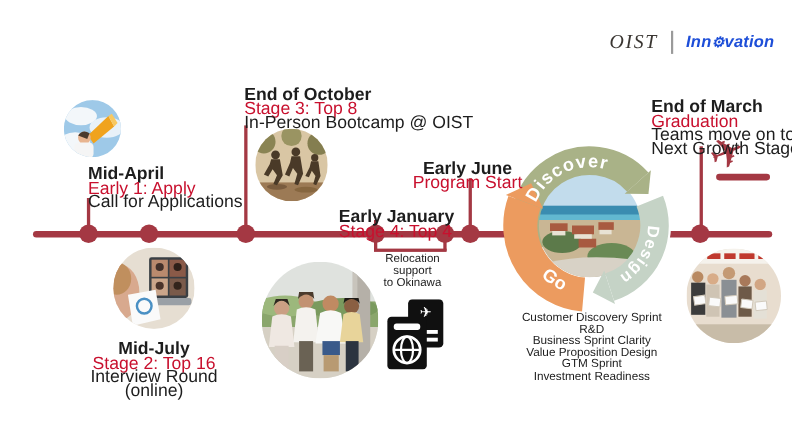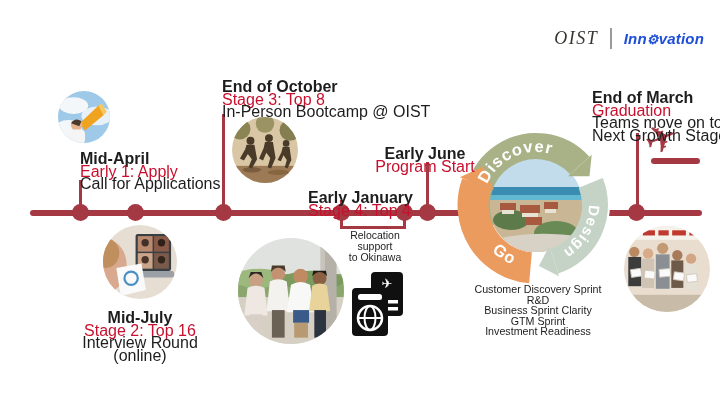--- a/index.html
+++ b/index.html
@@ -298,17 +298,18 @@
   <div class="reloc">
     <div>Relocation</div>
     <div>support</div>
     <div>to Okinawa</div>
   </div>
 
   <div class="accel">
     <div class="item">Customer Discovery Sprint</div>
     <div class="item">R&amp;D</div>
     <div class="item">Business Sprint Clarity</div>
+    <div class="item">Value Proposition Design</div>
     <div class="item">GTM Sprint</div>
     <div class="item">Investment Readiness</div>
   </div>
 
 </div>
 
 </body></html>

